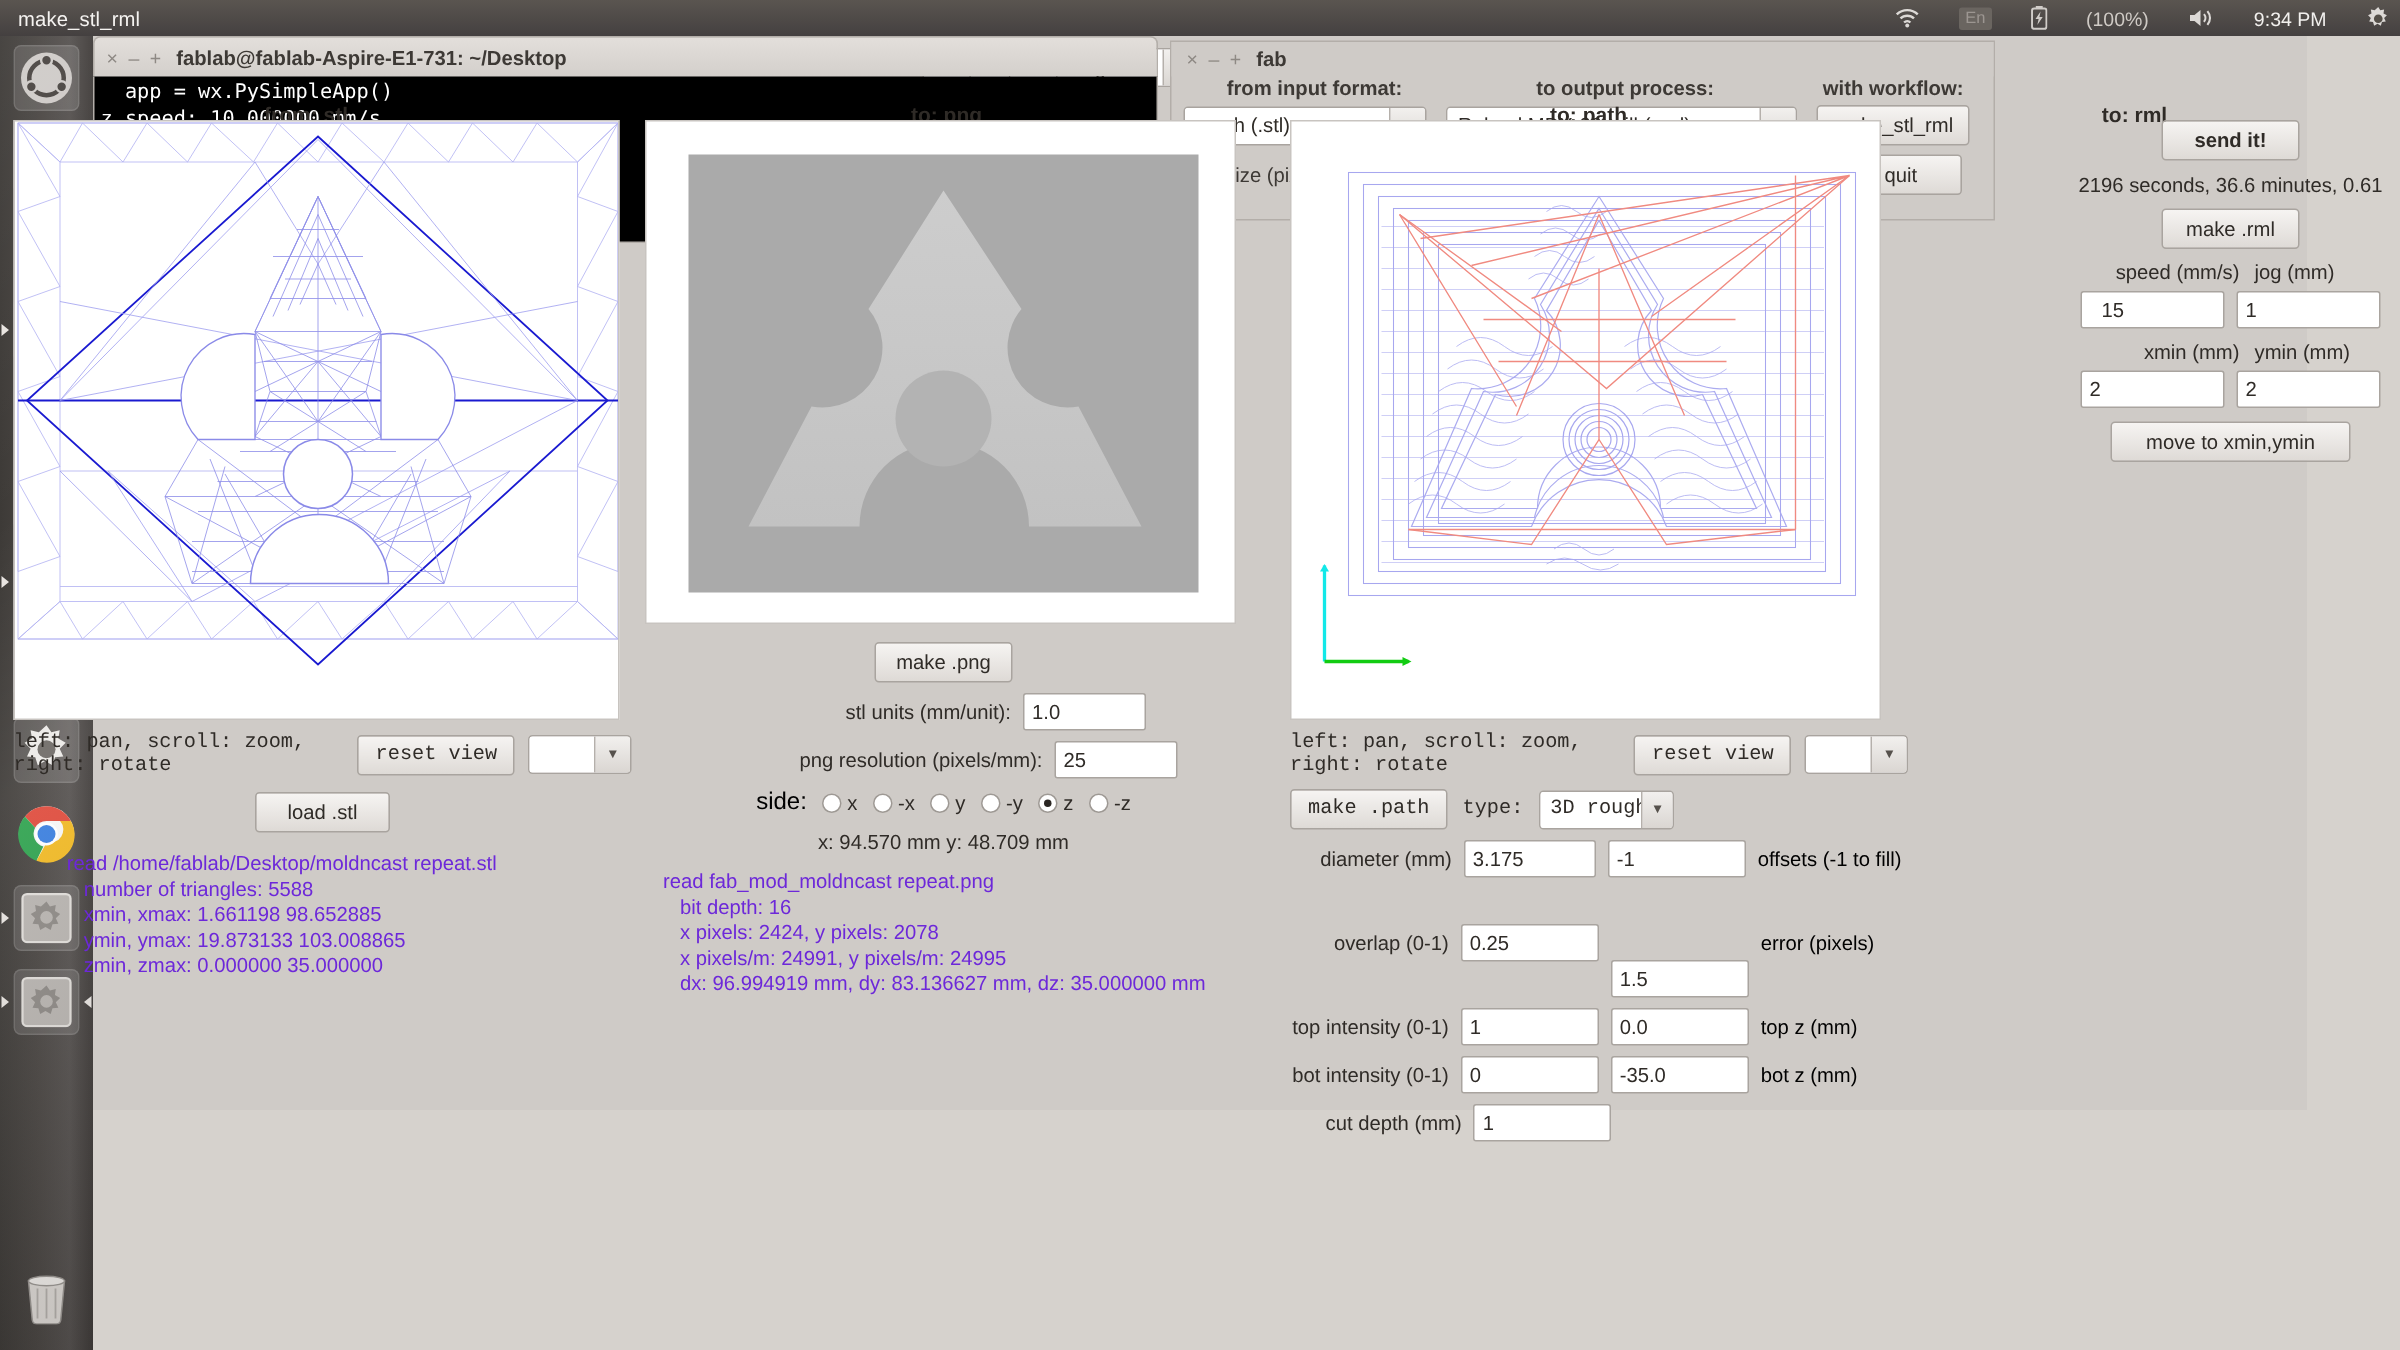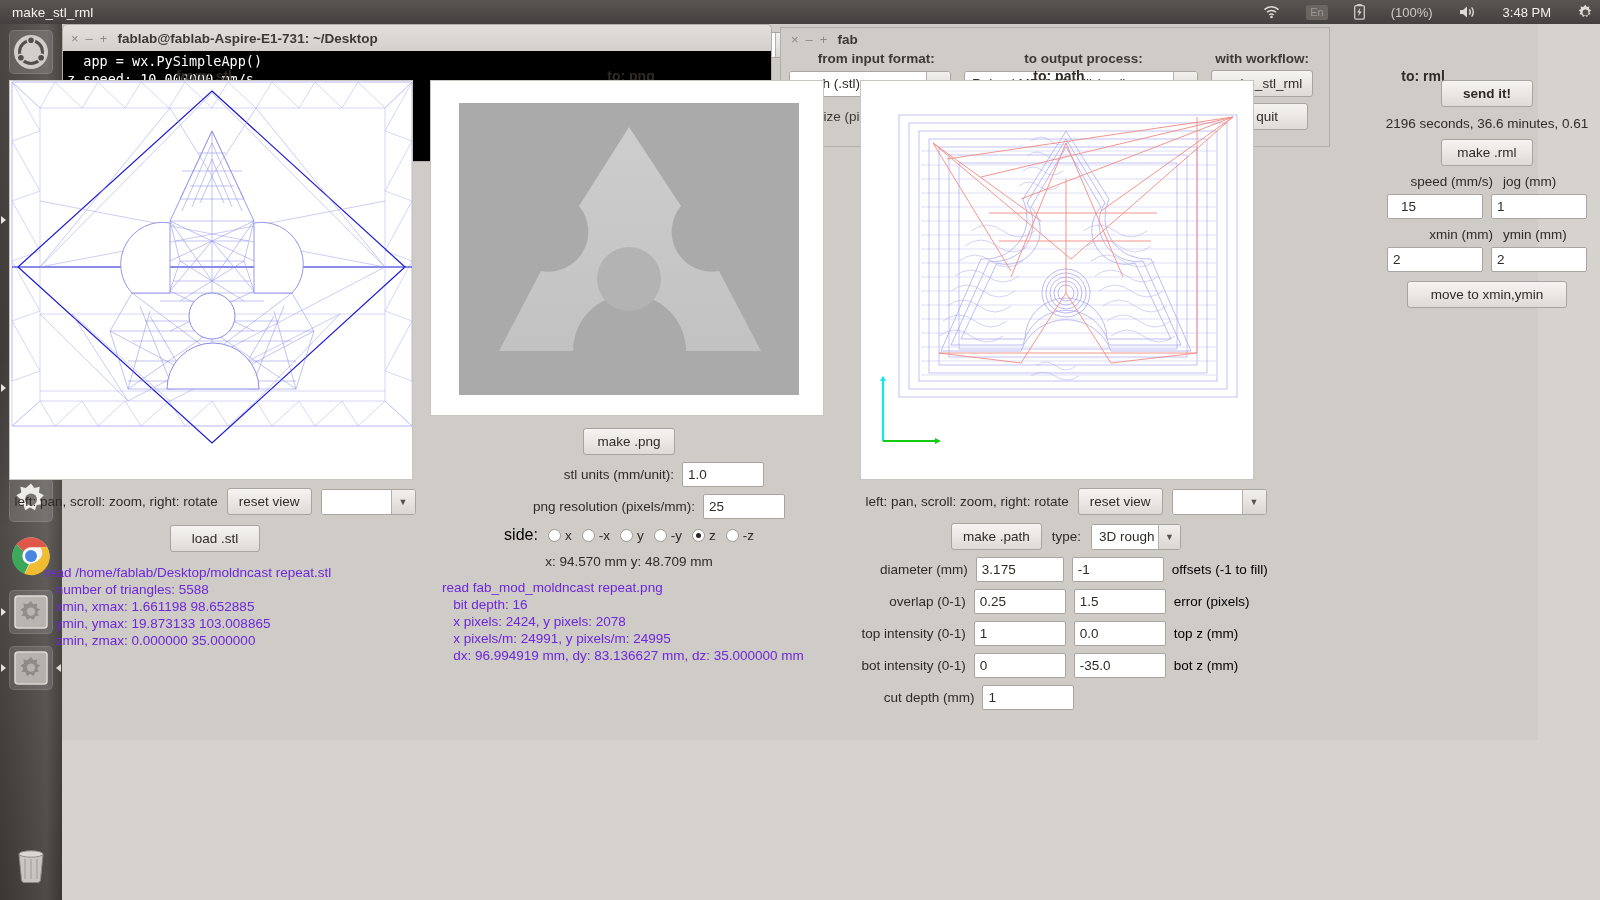--- a/index.html
+++ b/index.html
@@ -136,22 +136,22 @@
   .main-titlebar { height: 24px; display: flex; align-items: center; padding-left: 8px;
                    font-size: 13.5px; color: #4c4741; background: #cfcbc7; }
   .toolbar-row { display: flex; align-items: center; justify-content: center;
                  gap: 9px; margin-top: 7px; }
   .cols-hdr { position: relative; height: 22px; margin-top: 10px; font-weight: bold;
               font-size: 14px; color: #2f2b27; }
   .cols-hdr > div { position: absolute; text-align: center; }
 
   .panel { position: absolute; }
   .canvas-box { background: #fff; border: 1px solid #c8c4c0; position: relative; overflow: hidden; }
-  .ctl-line { display: flex; align-items: center; justify-content: center; gap: 9px; margin-top: 8px;
-              font-size: 13.5px; color: #2f2b27; }
+  .ctl-line { display: flex; align-items: center; justify-content: flex-start; gap: 9px; margin-top: 8px;
+              font-size: 13.5px; color: #2f2b27; font-family: Liberation Mono, monospace; }
   .readout { font-size: 13.5px; color: #6d28d9; line-height: 17px; white-space: pre; }
 
   .radio { display: inline-flex; align-items: center; gap: 4px; font-size: 13.5px; color: #2f2b27; }
   .radio .dot {
     width: 13px; height: 13px; border-radius: 50%;
     background: #fff; border: 1px solid #9e9994;
     display: inline-block; position: relative;
   }
   .radio .dot.on::after {
     content: ""; position: absolute; left: 3px; top: 3px;
@@ -197,21 +197,21 @@
       <span class="batt-pct">(100%)</span>
       <span class="sysicon">
         <svg width="18" height="14" viewBox="0 0 18 14">
           <path d="M1 5 h3 L8 1.6 v10.8 L4 9 H1 z" fill="#e9e6e3"></path>
           <g fill="none" stroke="#e9e6e3" stroke-width="1.4">
             <path d="M10.3 4.4 A4 4 0 0 1 10.3 9.6"></path>
               <path d="M12.6 2.4 A7 7 0 0 1 12.6 11.6"></path>
             </g>
           </svg>
       </span>
-      <span class="clock">3:48 PM</span>
+      <span class="clock">9:34 PM</span>
       <span class="sysicon">
         <svg width="17" height="17" viewBox="0 0 20 20">
             <g fill="#e9e6e3">
           <path d="M10 0.8 l1.6 2.6 3-0.6 -0.5 3 2.7 1.5 -2.2 2.1 1.3 2.8 -3 0.3 -0.9 2.9 -2.6-1.5 -2.6 1.5 -0.9-2.9 -3-0.3 1.3-2.8 -2.2-2.1 2.7-1.5 -0.5-3 3 0.6z"></path>
             </g>
           <circle cx="10" cy="10" r="3.4" fill="#555049"></circle>
           </svg>
       </span>
     </div>
   </div>
@@ -726,21 +726,21 @@
       <div class="form-row">
         <span class="lbl-r" style="width:140px">diameter (mm)</span>
         <input class="tbox" style="width: 88px;" value="3.175">
         <input class="tbox" style="width: 92px;" value="-1">
         <span class="lbl-l" style="width:130px">offsets (-1 to fill)</span>
       </div>
 
       <div class="form-row">
         <span class="lbl-r" style="width:140px">overlap (0-1)</span>
         <input class="tbox" style="width: 92px;" value="0.25">
-        <input class="tbox" style="width: 92px;" value="1.5">
+        <input class="tbox" style="width: 92px; margin-top: 48px;" value="1.5">
         <span class="lbl-l" style="width:130px">error (pixels)</span>
       </div>
 
       <div class="form-row">
         <span class="lbl-r" style="width:140px">top intensity (0-1)</span>
         <input class="tbox" style="width: 92px;" value="1">
         <input class="tbox" style="width: 92px;" value="0.0">
         <span class="lbl-l" style="width:130px">top z (mm)</span>
       </div>
 

